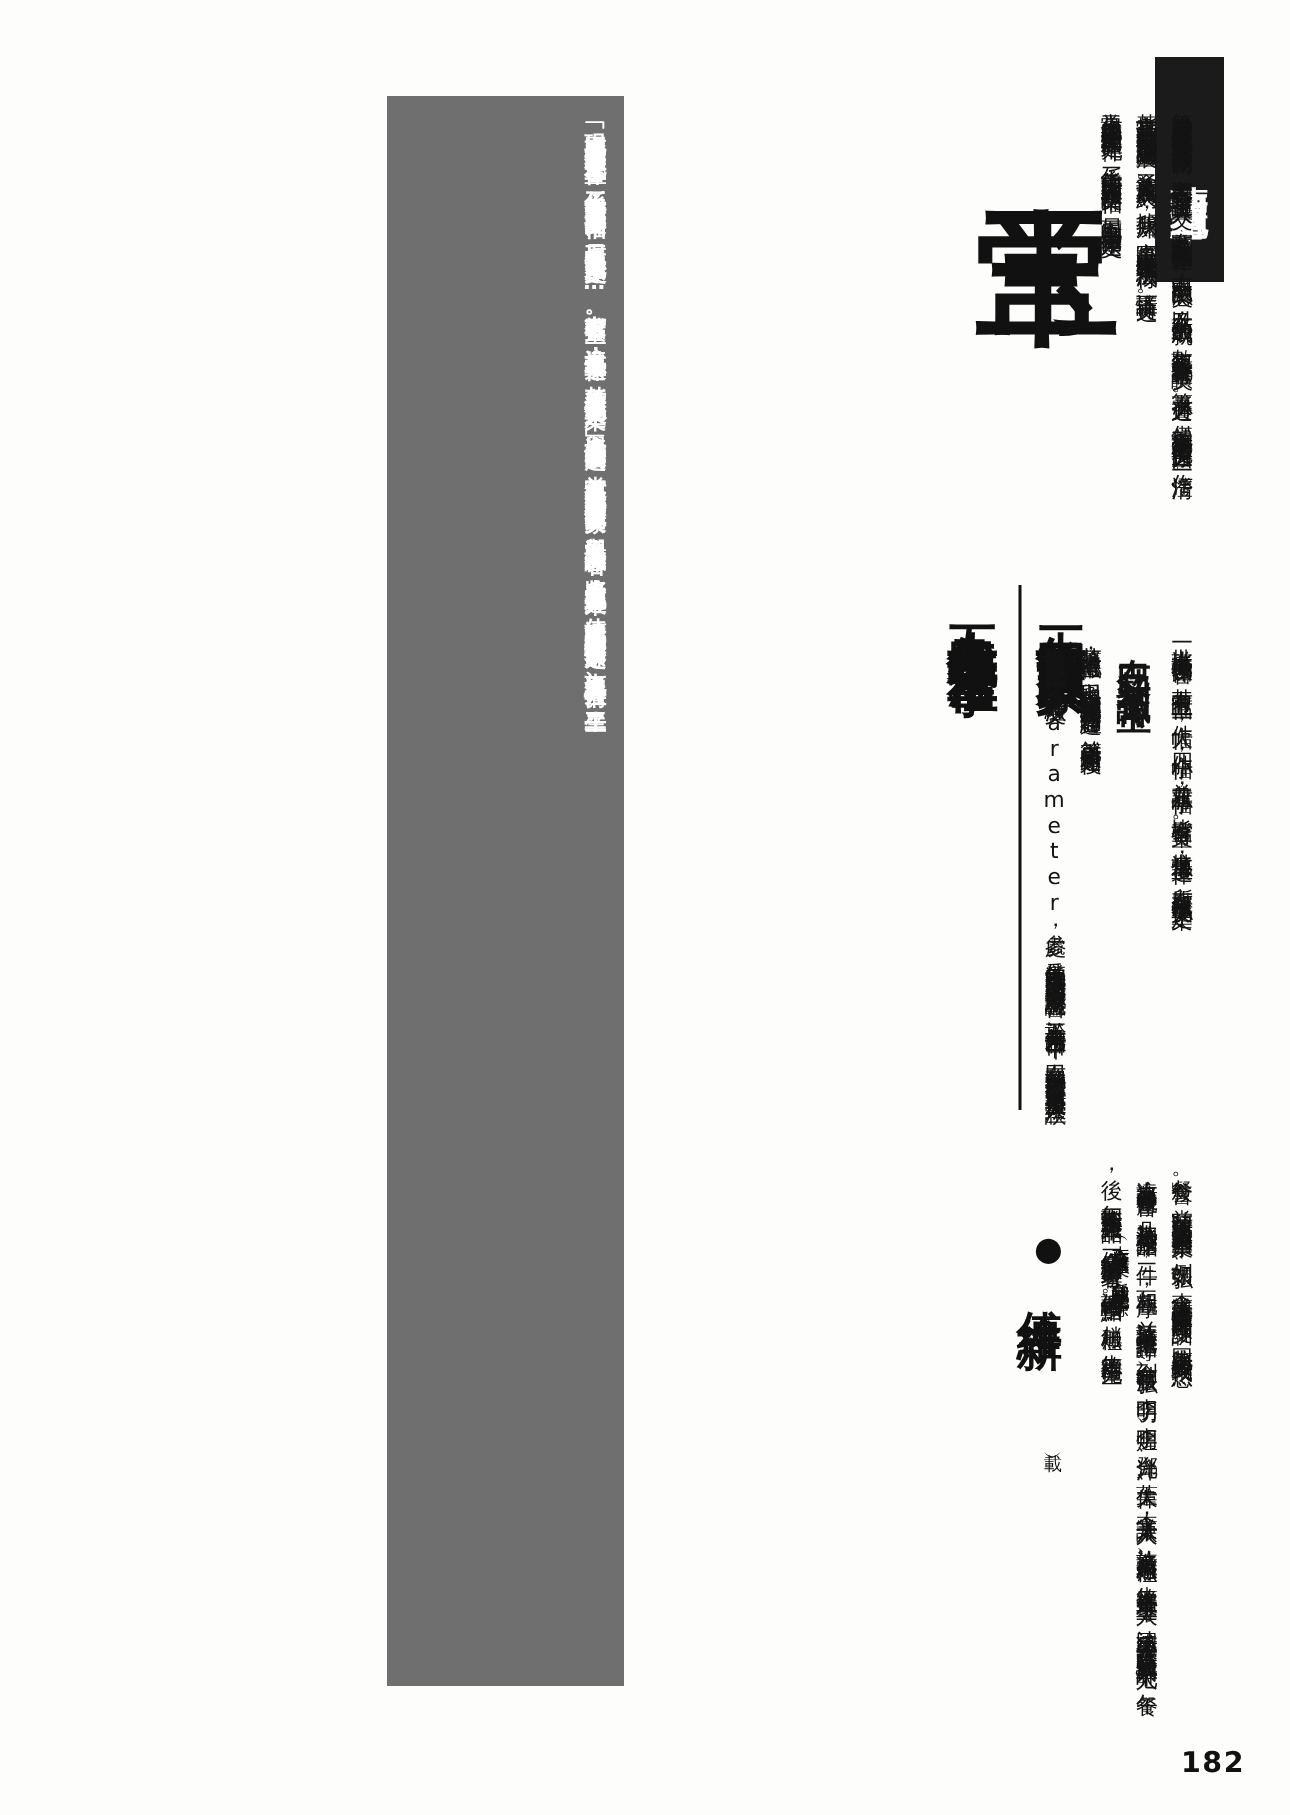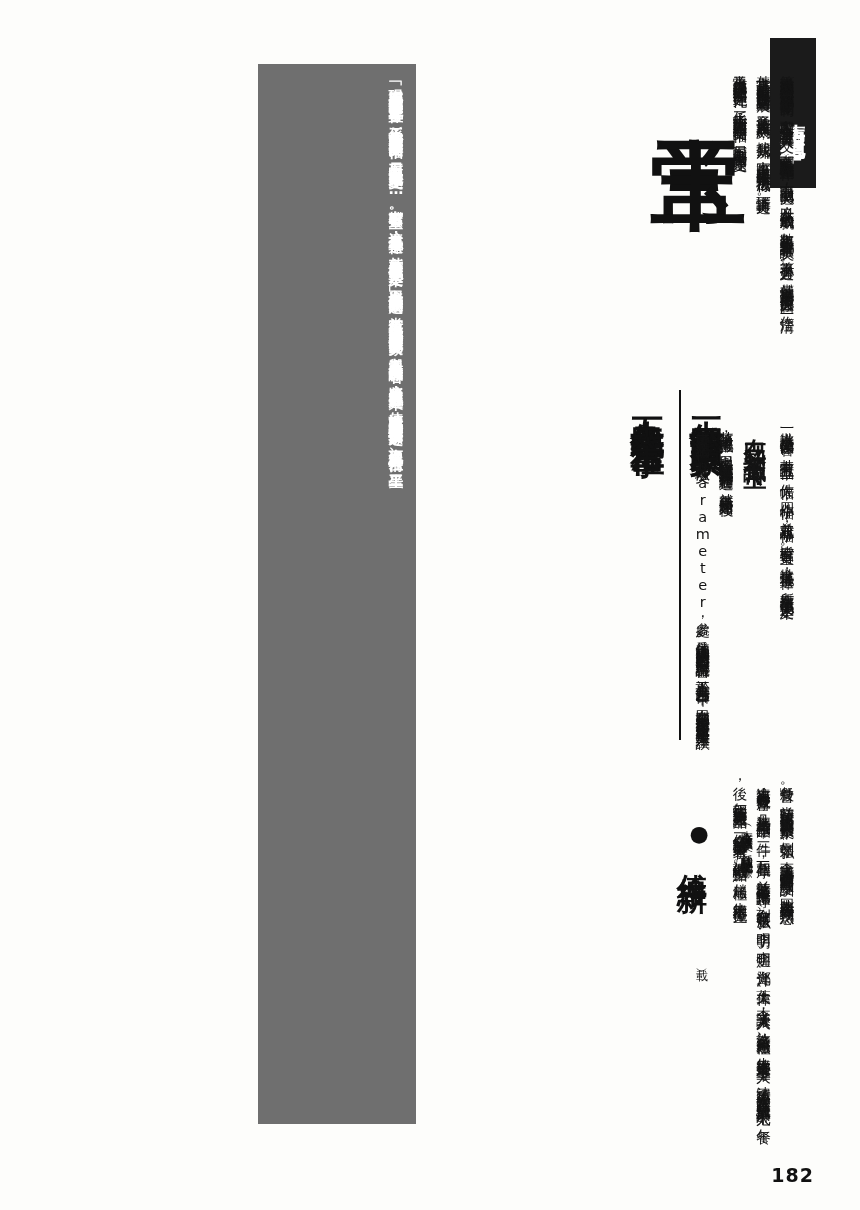--- a/index.html
+++ b/index.html
@@ -167,21 +167,21 @@
     font-family: "DejaVu Serif", serif;
     font-size: 23px;
     font-weight: bold;
     letter-spacing: 5px;
   }
 
   
   .page-number {
     position: absolute;
     bottom: 24px;
-    right: 46px;
+    right: 30px;
     font-family: "DejaVu Sans", sans-serif;
     font-size: 19px;
     font-weight: bold;
     color: #111;
     letter-spacing: 1px;
   }
 </style>
 </head>
 <body>
 

